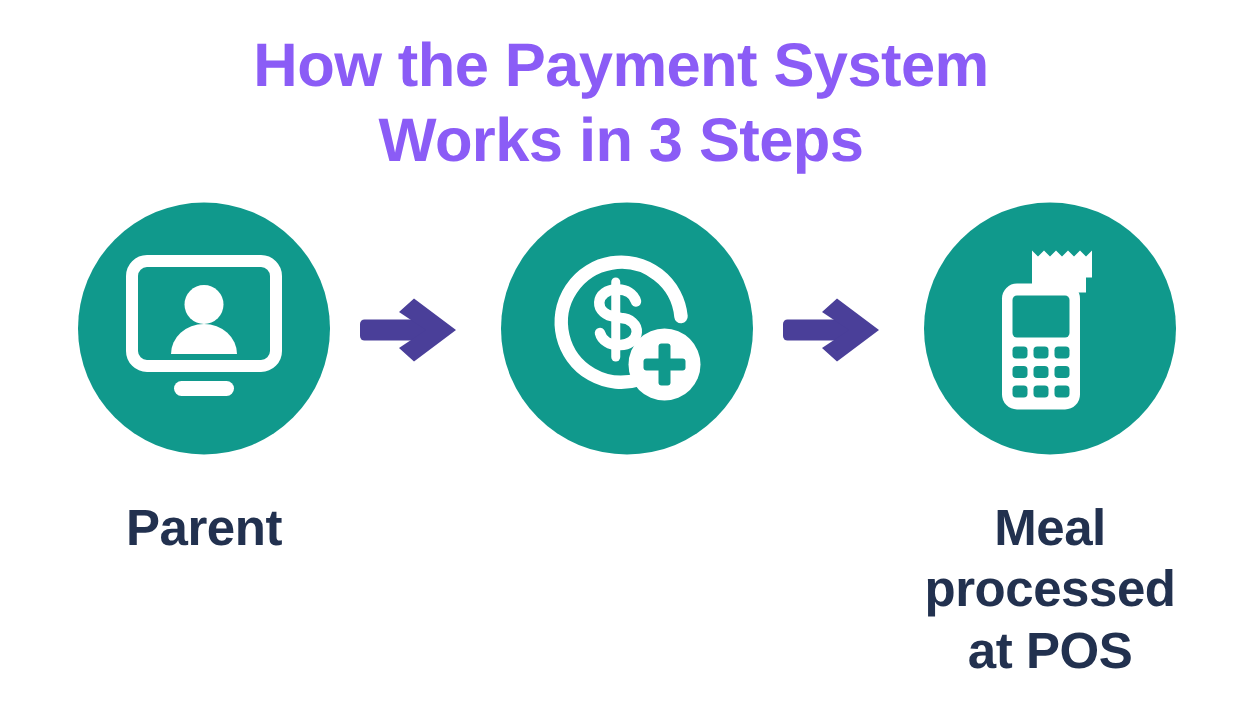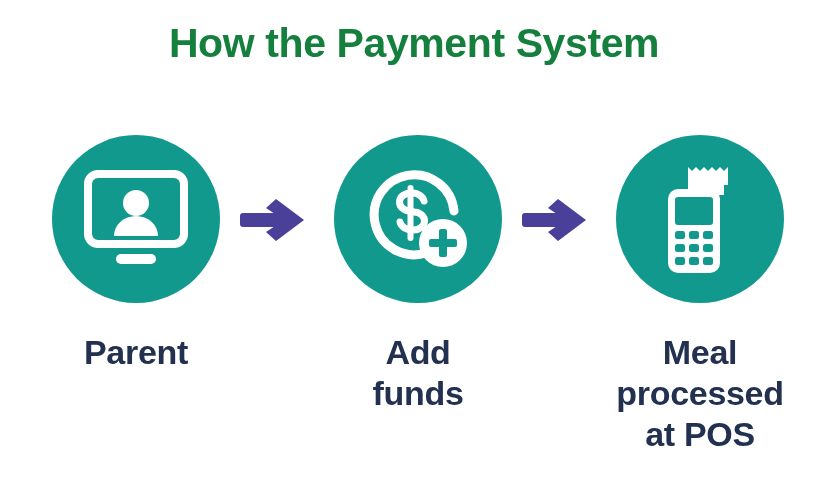--- a/index.html
+++ b/index.html
@@ -19,21 +19,21 @@
     overflow: hidden;
   }
 
   
   .title-block {
     position: absolute;
     top: 18px;
     left: 0;
     width: 828px;
     text-align: center;
-    color: #15803d;
+    color: #8b5cf6;
     font-weight: bold;
     font-size: 41px;
     line-height: 50px;
     letter-spacing: -0.4px;
   }
   .title-line {
     display: block;
     white-space: nowrap;
   }
 
@@ -102,20 +102,21 @@
   .label-3 { left: 570px; }
   .label span { display: block; white-space: nowrap; }
 </style>
 </head>
 <body>
 
 <div id="infographic">
 
   <div class="title-block">
     <span class="title-line">How the Payment System</span>
+    <span class="title-line">Works in 3 Steps</span>
   </div>
 
   <div class="steps-row">
 
     <div class="step step-1">
       <div class="circle">
         <span>
           <svg width="104" height="98" viewBox="0 0 104 98" aria-hidden="true">
 
             <rect x="4" y="4" width="96" height="70" rx="10" ry="10" fill="none" stroke="#ffffff" stroke-width="8"></rect>
@@ -191,24 +192,20 @@
     </div>
 
   </div>
 
   <div class="labels-row">
 
     <div class="label label-1">
       <span>Parent</span>
     </div>
 
-    <div class="label label-2">
-      <span>Add</span>
-      <span>funds</span>
-    </div>
 
     <div class="label label-3">
       <span>Meal</span>
       <span>processed</span>
       <span>at POS</span>
     </div>
 
   </div>
 
 </div>

